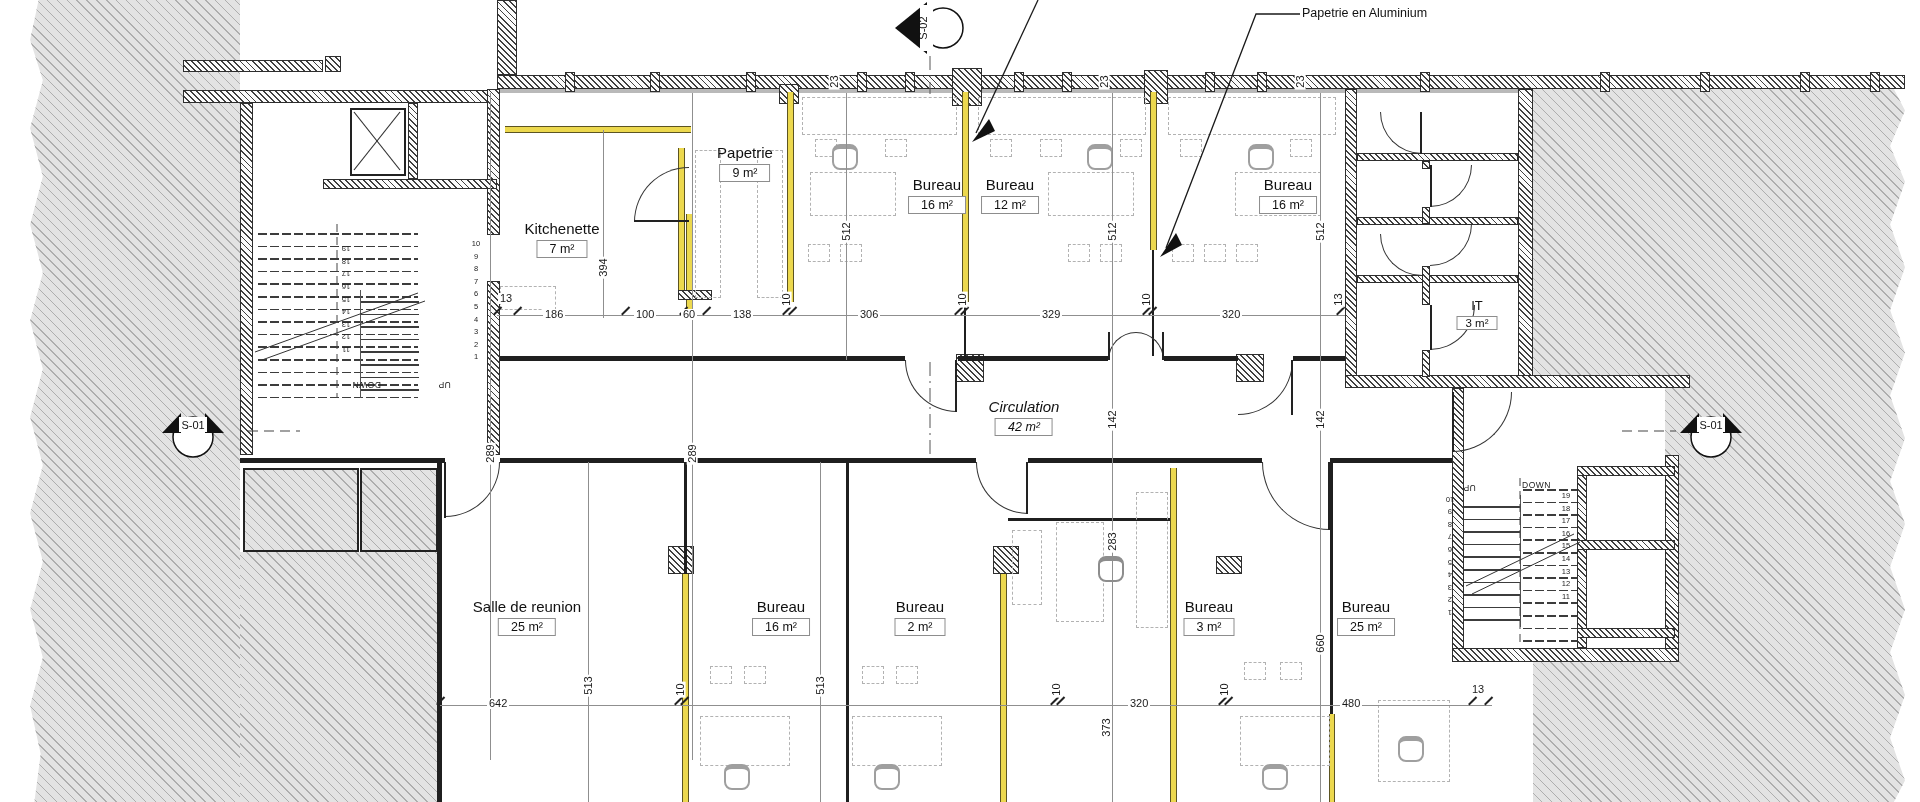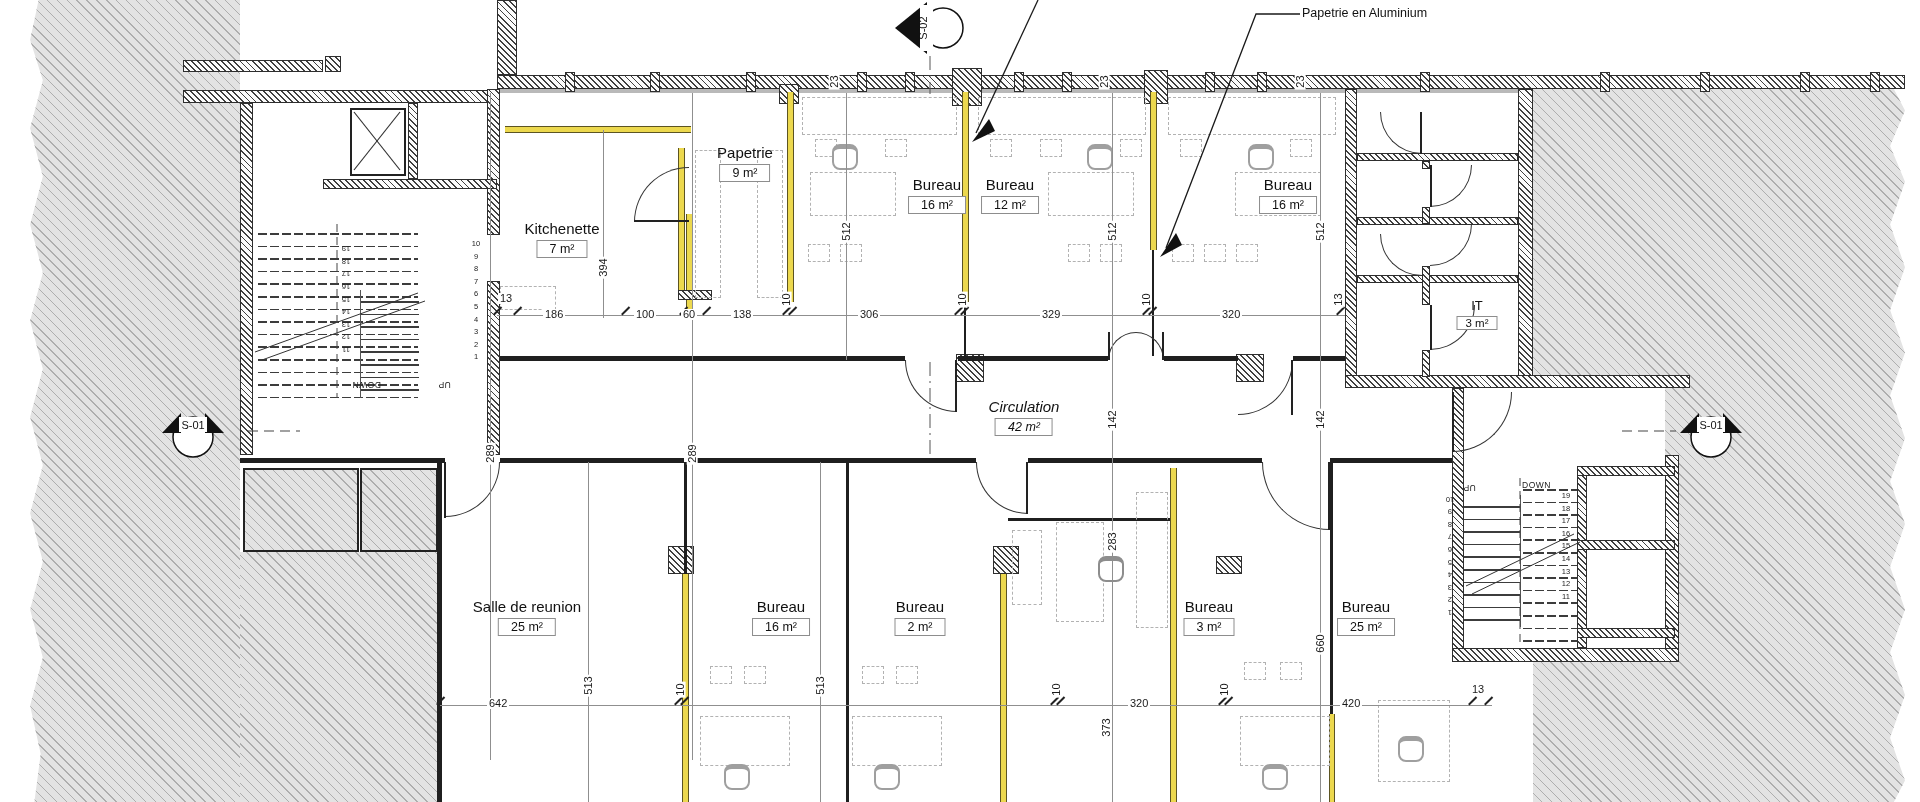--- a/index.html
+++ b/index.html
@@ -317,21 +317,21 @@
   <div class="dimtxt rot" style="left:1309px;top:638px;">660</div>
   <div class="dimtxt rot" style="left:577px;top:680px;">513</div>
   <div class="dimtxt rot" style="left:809px;top:680px;">513</div>
   <div class="dimtxt rot" style="left:1330px;top:294px;">13</div>
 
   <div class="dimtxt" style="left:487px;top:698px;">642</div>
   <div class="dimtxt rot" style="left:672px;top:684px;">10</div>
   <div class="dimtxt rot" style="left:1048px;top:684px;">10</div>
   <div class="dimtxt" style="left:1128px;top:698px;">320</div>
   <div class="dimtxt rot" style="left:1216px;top:684px;">10</div>
-  <div class="dimtxt" style="left:1340px;top:698px;">420</div>
+  <div class="dimtxt" style="left:1340px;top:698px;">480</div>
   <div class="dimtxt" style="left:1470px;top:684px;">13</div>
 
   <svg width="1920" height="802" viewBox="0 0 1920 802">
     <line x1="1038" y1="0" x2="976" y2="133" stroke="#1a1a1a" stroke-width="1.3"></line>
     <polygon points="972,142 989,119 995,131" fill="#111"></polygon>
     <polyline points="1300,14 1256,14 1166,248" fill="none" stroke="#1a1a1a" stroke-width="1.3"></polyline>
     <polygon points="1160,257 1176,233 1182,245" fill="#111"></polygon>
     <line x1="930" y1="56" x2="930" y2="94" stroke="#555" stroke-width="1" stroke-dasharray="14 5 2 5"></line>
     <line x1="930" y1="362" x2="930" y2="458" stroke="#555" stroke-width="1" stroke-dasharray="14 5 2 5"></line>
     <line x1="248" y1="431" x2="300" y2="431" stroke="#444" stroke-width="1.2" stroke-dasharray="10 6"></line>

